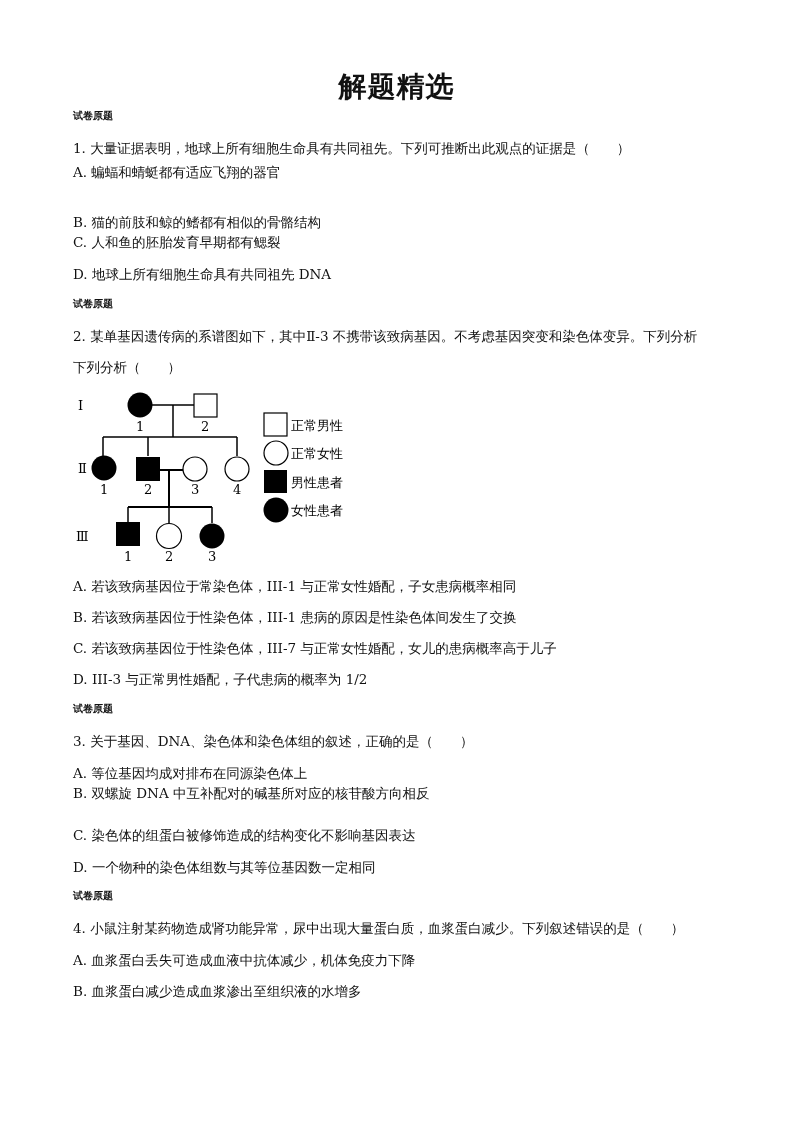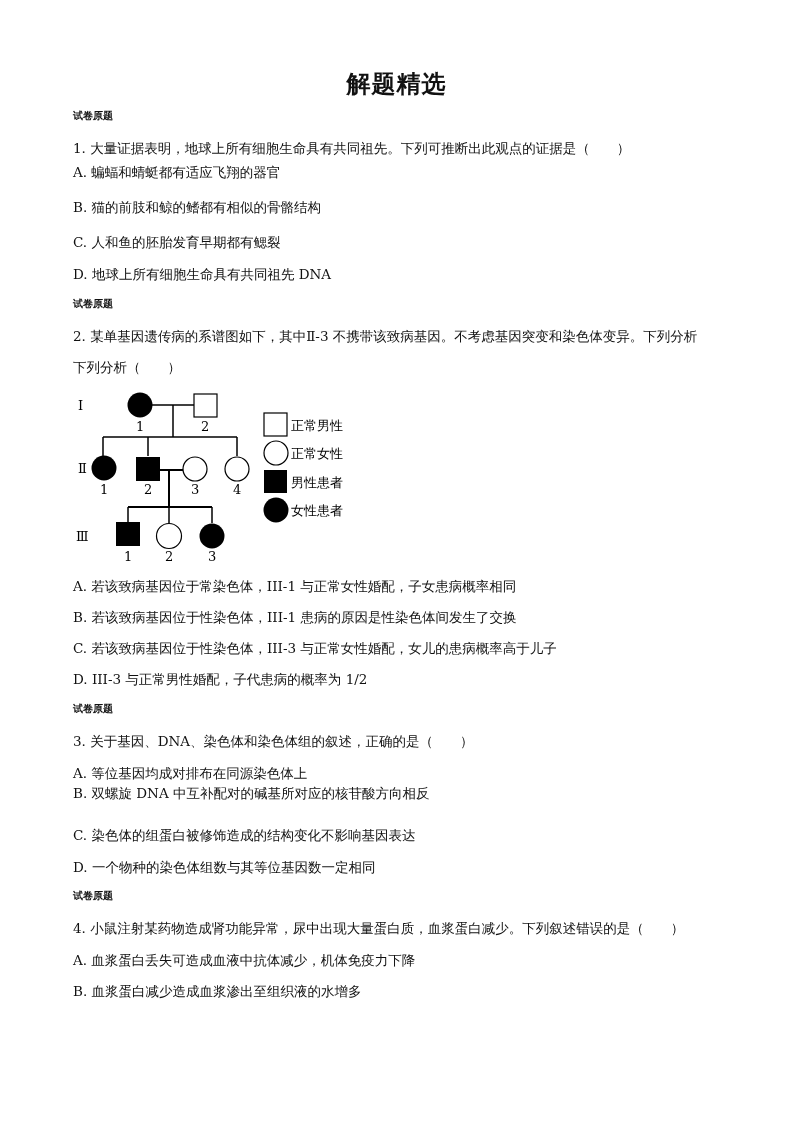--- a/index.html
+++ b/index.html
@@ -1,33 +1,33 @@
 <!DOCTYPE html>
 <html><head>
 <meta charset="utf-8">
 <style>
   html, body { margin: 0; padding: 0; background: #ffffff; }
   body { width: 793px; height: 1122px; position: relative; overflow: hidden;
          font-family: "DejaVu Serif", "Liberation Serif", serif; color: #111; }
   .page-title { position: absolute; left: 0; width: 793px; top: 68px; text-align: center;
-         font-family: "DejaVu Sans", "Liberation Sans", sans-serif; font-weight: bold; font-size: 24px; letter-spacing: 1px; }
+         font-family: "DejaVu Sans", "Liberation Sans", sans-serif; font-weight: bold; font-size: 28px; letter-spacing: 1px; }
   .sec { position: absolute; left: 73px; font-family: "DejaVu Sans", "Liberation Sans", sans-serif;
          font-weight: bold; font-size: 10px; }
   .line { position: absolute; left: 73px; font-size: 13.5px; white-space: nowrap; }
   .pedigree { position: absolute; left: 0; top: 0; }
 </style>
 </head>
 <body>
 
 <div class="page-title">解题精选</div>
 
 <div class="sec" style="top:109px">试卷原题</div>
 <div class="line" style="top:140px">1. 大量证据表明，地球上所有细胞生命具有共同祖先。下列可推断出此观点的证据是（　　）</div>
 <div class="line" style="top:164px">A. 蝙蝠和蜻蜓都有适应飞翔的器官</div>
-<div class="line" style="top:199px">B. 猫的前肢和鲸的鳍都有相似的骨骼结构</div>
+<div class="line" style="top:214px">B. 猫的前肢和鲸的鳍都有相似的骨骼结构</div>
 <div class="line" style="top:234px">C. 人和鱼的胚胎发育早期都有鳃裂</div>
 <div class="line" style="top:266px">D. 地球上所有细胞生命具有共同祖先 DNA</div>
 
 <div class="sec" style="top:297px">试卷原题</div>
 <div class="line" style="top:328px">2. 某单基因遗传病的系谱图如下，其中Ⅱ-3 不携带该致病基因。不考虑基因突变和染色体变异。下列分析</div>
 <div class="line" style="top:359px">下列分析（　　）</div>
 
 <svg class="pedigree" width="793" height="1122" viewBox="0 0 793 1122">
   <g stroke="#000" stroke-width="1.5" fill="none">
 
@@ -98,21 +98,21 @@
 
     <text x="291" y="430" font-size="13">正常男性</text>
     <text x="291" y="458" font-size="13">正常女性</text>
     <text x="291" y="487" font-size="13">男性患者</text>
     <text x="291" y="515" font-size="13">女性患者</text>
   </g>
 </svg>
 
 <div class="line" style="top:578px">A. 若该致病基因位于常染色体，III-1 与正常女性婚配，子女患病概率相同</div>
 <div class="line" style="top:609px">B. 若该致病基因位于性染色体，III-1 患病的原因是性染色体间发生了交换</div>
-<div class="line" style="top:640px">C. 若该致病基因位于性染色体，III-3 与正常女性婚配，女儿的患病概率高于儿子</div>
+<div class="line" style="top:640px">C. 若该致病基因位于性染色体，III-7 与正常女性婚配，女儿的患病概率高于儿子</div>
 <div class="line" style="top:671px">D. III-3 与正常男性婚配，子代患病的概率为 1/2</div>
 
 <div class="sec" style="top:702px">试卷原题</div>
 <div class="line" style="top:733px">3. 关于基因、DNA、染色体和染色体组的叙述，正确的是（　　）</div>
 <div class="line" style="top:765px">A. 等位基因均成对排布在同源染色体上</div>
 <div class="line" style="top:785px">B. 双螺旋 DNA 中互补配对的碱基所对应的核苷酸方向相反</div>
 <div class="line" style="top:827px">C. 染色体的组蛋白被修饰造成的结构变化不影响基因表达</div>
 <div class="line" style="top:859px">D. 一个物种的染色体组数与其等位基因数一定相同</div>
 
 <div class="sec" style="top:889px">试卷原题</div>

